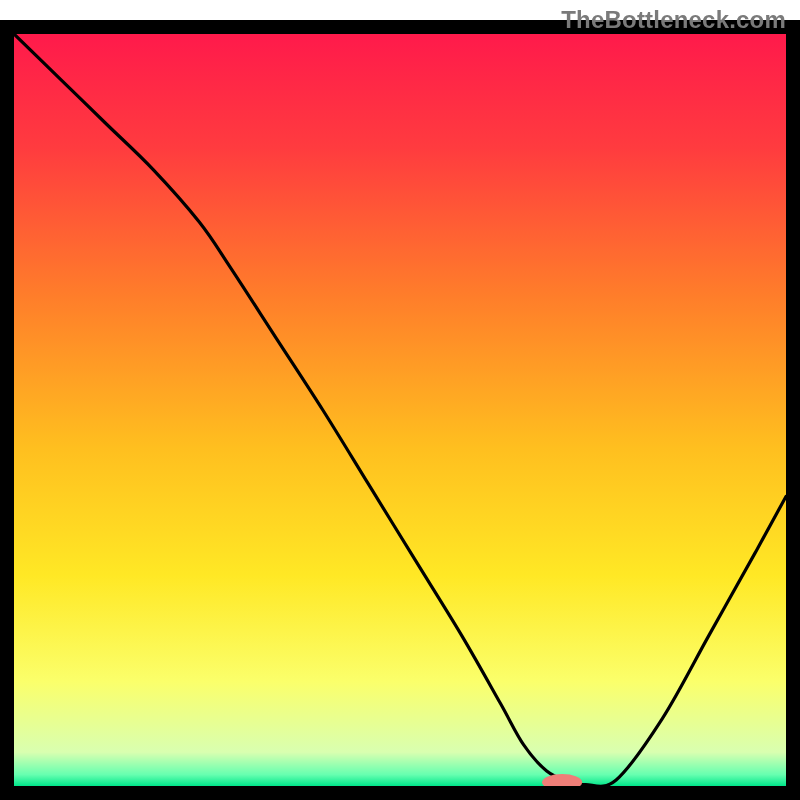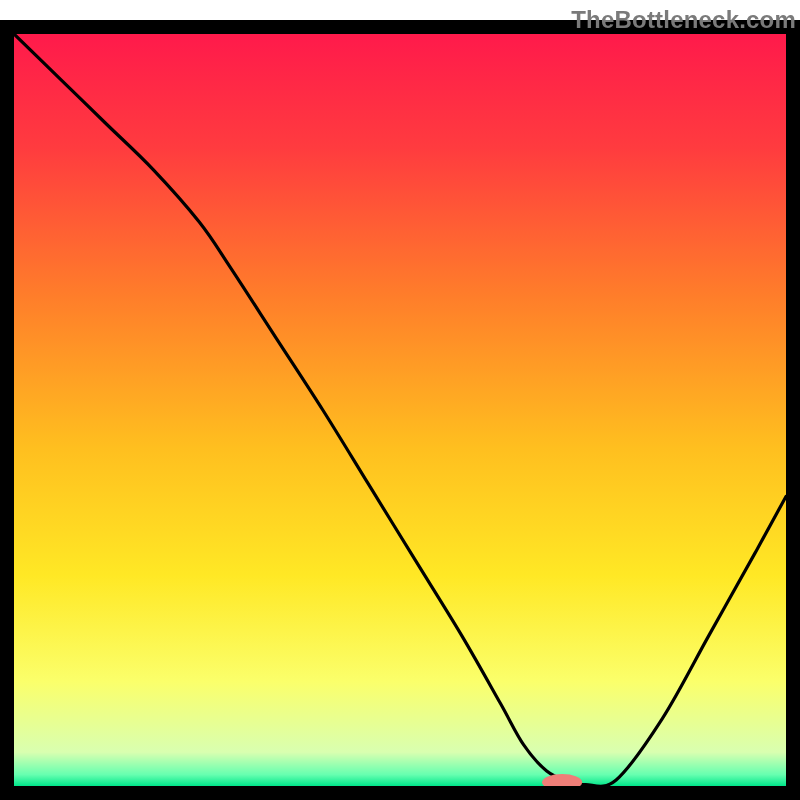--- a/index.html
+++ b/index.html
@@ -13,21 +13,21 @@
   }
   .frame {
     position: relative;
     width: 800px;
     height: 800px;
     box-sizing: border-box;
   }
   .watermark {
     position: absolute;
     top: 6px;
-    right: 4px;
+    right: 14px;
     font-size: 24px;
     font-weight: 600;
     color: #7a7a7a;
     letter-spacing: 0.2px;
     z-index: 10;
     font-family: Arial, sans-serif;
   }
   svg.plot {
     position: absolute;
     top: 0;

